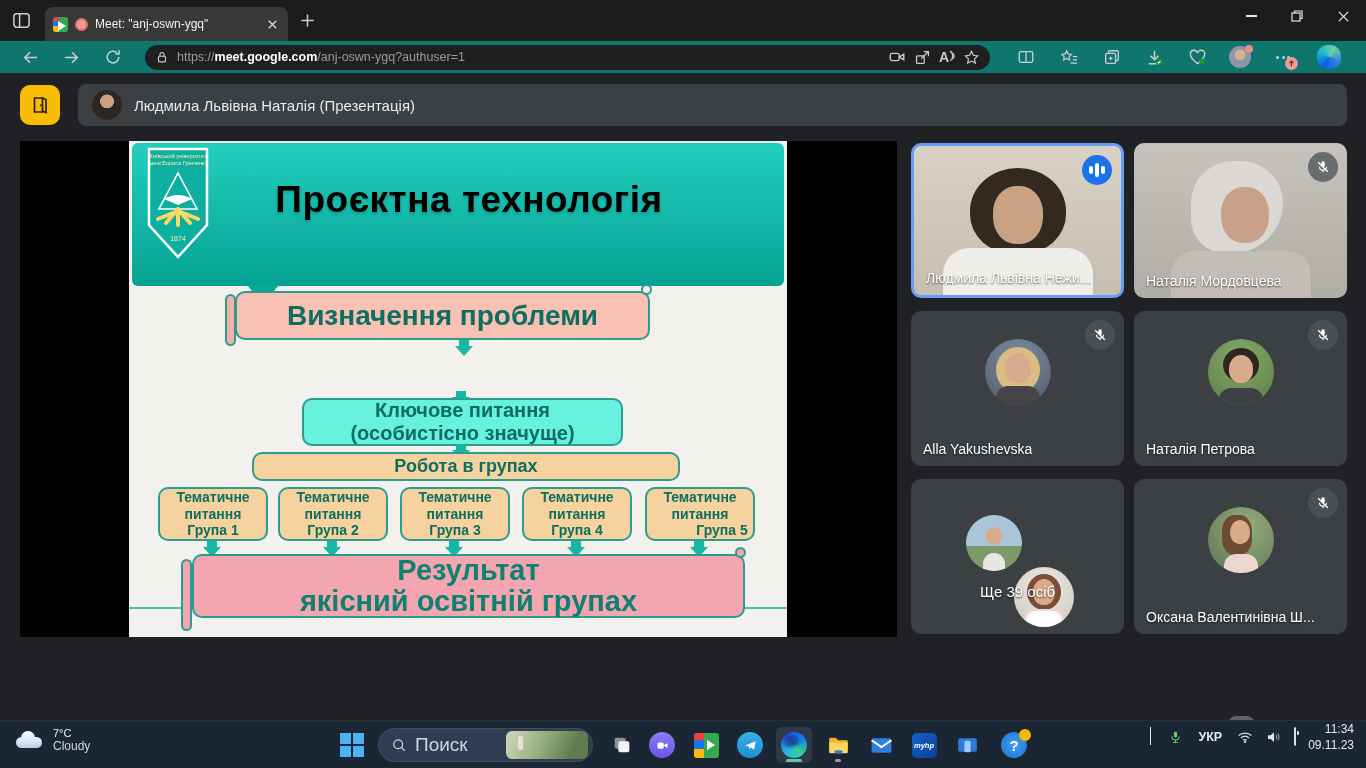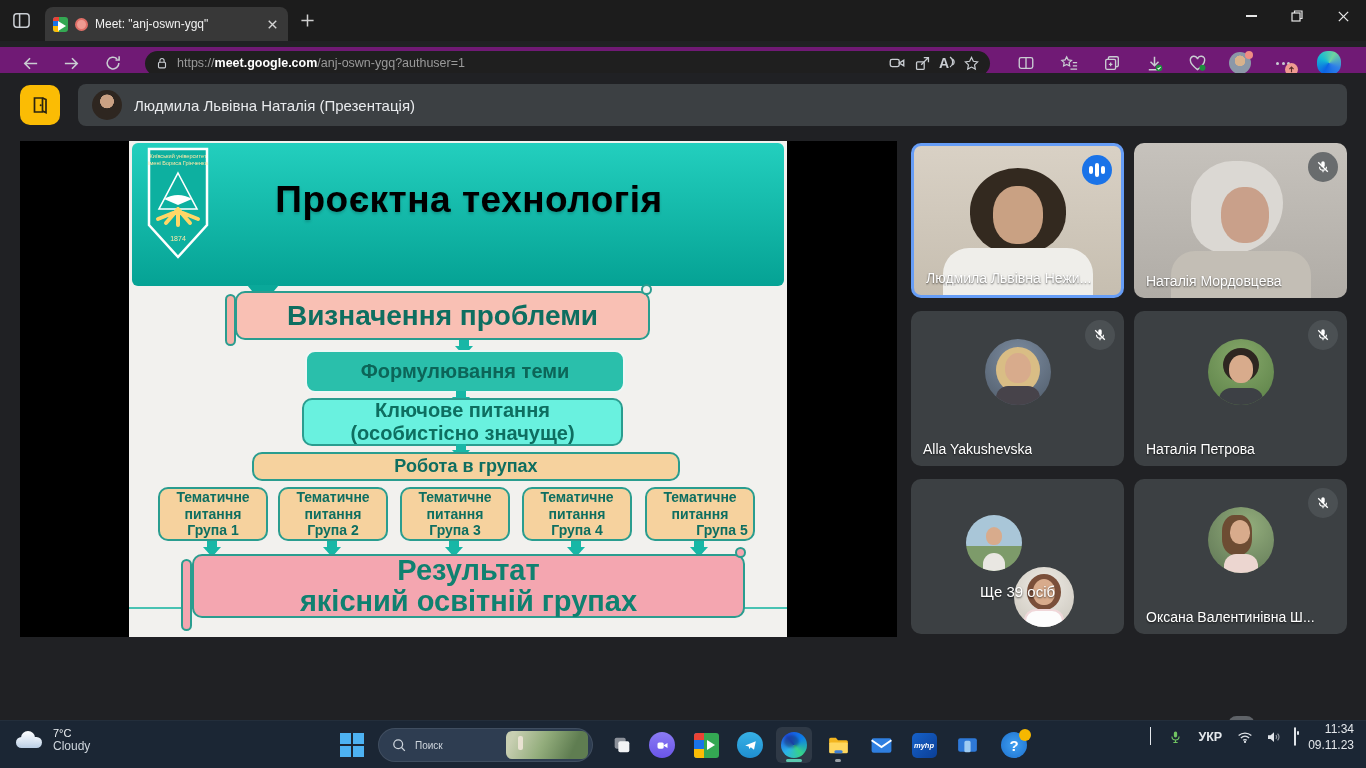--- a/index.html
+++ b/index.html
@@ -3,21 +3,21 @@
 <meta charset="utf-8">
 <style>
   *{margin:0;padding:0;box-sizing:border-box}
   html,body{width:1366px;height:768px;overflow:hidden;background:#202124;
     font-family:"Liberation Sans","DejaVu Sans",sans-serif;-webkit-font-smoothing:antialiased}
   .abs{position:absolute}
   svg{display:block}
 
   
   #titlebar{position:absolute;left:0;top:0;width:1366px;height:41px;background:#1c1c1c}
-  #toolbar{position:absolute;left:0;top:47px;width:1366px;height:32px;background:#701a75}
+  #toolbar{position:absolute;left:0;top:41px;width:1366px;height:32px;background:#0f766e}
   .tbtn{position:absolute;top:0;width:34px;height:32px;display:flex;align-items:center;justify-content:center;color:#c9cdd2;border-radius:6px}
   .tab{position:absolute;left:45px;top:7px;width:243px;height:34px;background:#383838;border-radius:8px 8px 0 0;
        display:flex;align-items:center;padding:0 8px;gap:7px;color:#f1f1f1}
   .tab-title{font-size:12px;white-space:nowrap;overflow:hidden;flex:1}
   .winctl{position:absolute;top:0;width:46px;height:32px;display:flex;align-items:center;justify-content:center;color:#e6e6e6}
   .addr{position:absolute;left:145px;top:3.5px;width:845px;height:25px;background:#1f1f1f;border-radius:13px;
         display:flex;align-items:center;padding:0 10px;gap:8px}
   .url{font-size:12.5px;color:#9a9a9a;white-space:nowrap;flex:1}
   .url b{color:#fff;font-weight:700}
   .dot-badge{position:absolute;width:8px;height:8px;border-radius:50%}
@@ -82,21 +82,21 @@
   #meet-clock{position:absolute;left:54px;top:666px;color:#e8eaed;font-size:15px;font-weight:600;display:flex;gap:13px;align-items:center}
   #meet-clock .sep{width:1px;height:17px;background:#5f6368}
 
   
   #taskbar{position:absolute;left:0;top:720px;width:1366px;height:48px;background:#1b2634;border-top:1px solid rgba(255,255,255,.04)}
   .tk{position:absolute;top:6px;width:36px;height:36px;border-radius:6px;display:flex;align-items:center;justify-content:center}
   .tk.active{background:rgba(255,255,255,.09)}
   .runline{position:absolute;bottom:1px;left:50%;transform:translateX(-50%);height:3px;border-radius:2px}
   #search-pill{position:absolute;left:378px;top:7px;width:215px;height:34px;border-radius:17px;
       background:#2e3d51;border:1px solid rgba(255,255,255,.09);display:flex;align-items:center;gap:8px;padding:0 4px 0 12px}
-  #search-pill span{color:#cfd6dd;font-size:10px;flex:1}
+  #search-pill span{color:#cfd6dd;font-size:19px;flex:1}
   #search-thumb{width:40px;height:28px;border-radius:6px;background:linear-gradient(115deg,#c8cfb2 10%,#93ad7c 45%,#5f7d51 80%);position:relative;overflow:hidden}
   #search-thumb i{position:absolute;left:12px;top:5px;width:5px;height:14px;background:#e9e2d2;border-radius:2px}
   #weather{position:absolute;left:14px;top:6px;display:flex;align-items:center;gap:9px;color:#eef1f4}
   #weather .t1{font-size:11px;font-weight:400}
   #weather .t2{font-size:12px;color:#cfd6dd}
   .cloud{width:30px;height:18px;position:relative}
   .cloud::before{content:"";position:absolute;left:2px;top:6px;width:26px;height:11px;border-radius:7px;background:linear-gradient(#eef4fb,#b9cde4)}
   .cloud::after{content:"";position:absolute;left:7px;top:0;width:14px;height:13px;border-radius:50%;background:linear-gradient(#fdfeff,#cddcee)}
   #tray{position:absolute;right:0;top:0;height:32px;display:flex;align-items:center;color:#e4e8ec}
   #clock{text-align:right;font-size:12px;line-height:16px;margin:0 12px 0 10px}
@@ -290,23 +290,20 @@
       <div class="sbox" style="left:106px;top:150px;width:415px;height:49px;background:#f9c0b4;font-size:28px">
           <span style="display: block;">Визначення проблеми</span>
         </div>
       <div class="scroll-curl" style="left:512px;top:143px"></div>
 
       <div class="sarrow" style="left:326px;top:199px">
           <i></i>
           <b></b>
         </div>
 
-      <div class="sbox" style="left:176px;top:209px;width:320px;height:43px;background:#2abfab;border-color:#eef7f5;font-size:20px;color:#0c6558">
-          <span style="display: block;">Формулювання теми</span>
-        </div>
 
       <div class="sarrow" style="left:323px;top:250px">
           <i></i>
           <b></b>
         </div>
 
       <div class="sbox" style="left:173px;top:257px;width:321px;height:48px;background:#69f1df;font-size:20px;line-height:23px">
         <span style="display: block;">Ключове питання</span>
           <span style="display: block;">(особистісно значуще)</span>
         </div>

